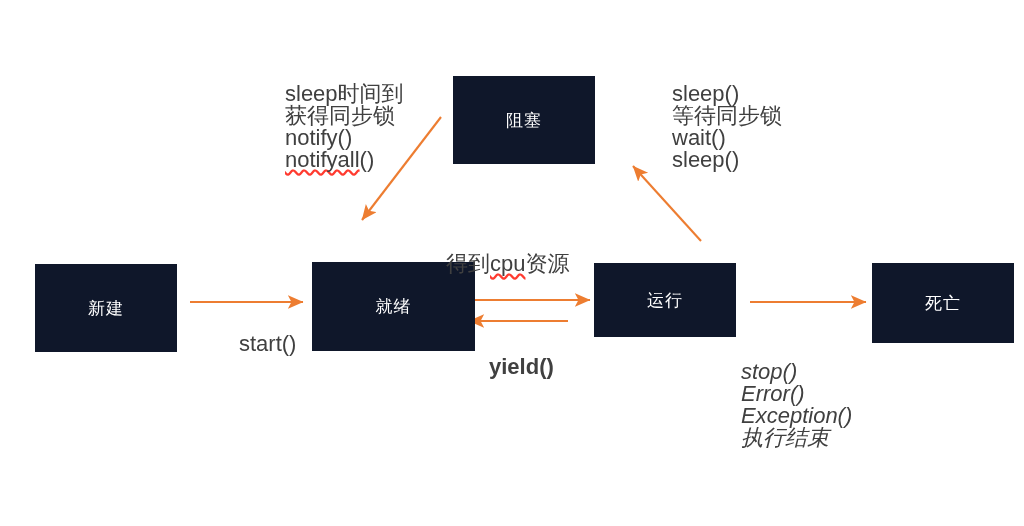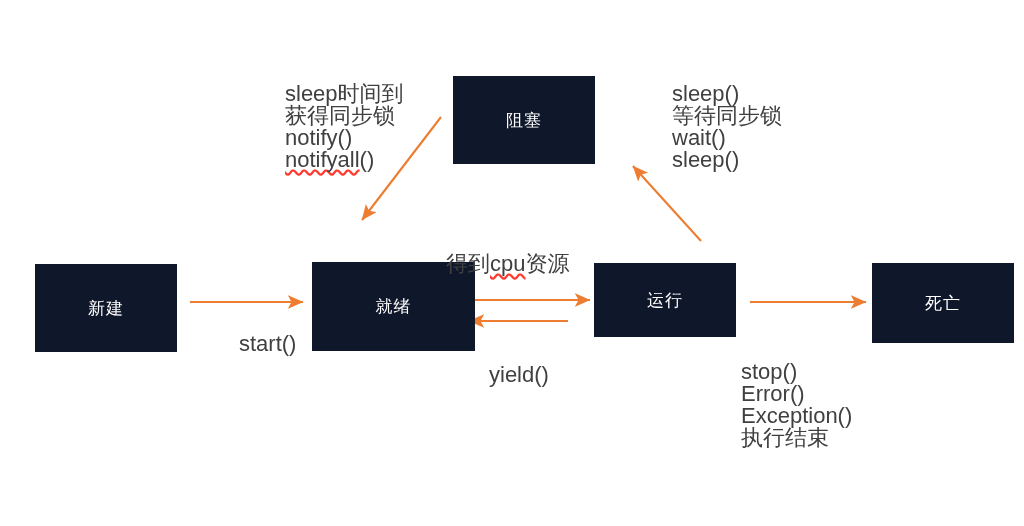--- a/index.html
+++ b/index.html
@@ -98,17 +98,17 @@
   </div>
 
   <div class="txt" style="left:285px; top:83px;"><div>sleep时间到</div><div>获得同步锁</div><div>notify()</div><div><span class="misspell">notifyall</span>()</div></div>
 
   <div class="txt" style="left:672px; top:83px;"><div>sleep()</div><div>等待同步锁</div><div>wait()</div><div>sleep()</div></div>
 
   <div class="txt" style="left:231px; top:333px;margin-left:8px;"><div>start()</div></div>
 
   <div class="txt" style="left:446px; top:253px;text-align:right;"><div>得到<span class="misspell">cpu</span>资源</div></div>
 
-  <div class="txt" style="left:489px; top:364px;"><div>yield()</div></div>
+  <div class="txt" style="left:489px; top:356px;font-weight:bold;"><div>yield()</div></div>
 
-  <div class="txt" style="left:741px; top:361px;"><div>stop()</div><div>Error()</div><div>Exception()</div><div>执行结束</div></div>
+  <div class="txt" style="left:741px; top:361px;font-style:italic;"><div>stop()</div><div>Error()</div><div>Exception()</div><div>执行结束</div></div>
 
 </div>
 
 </body></html>

